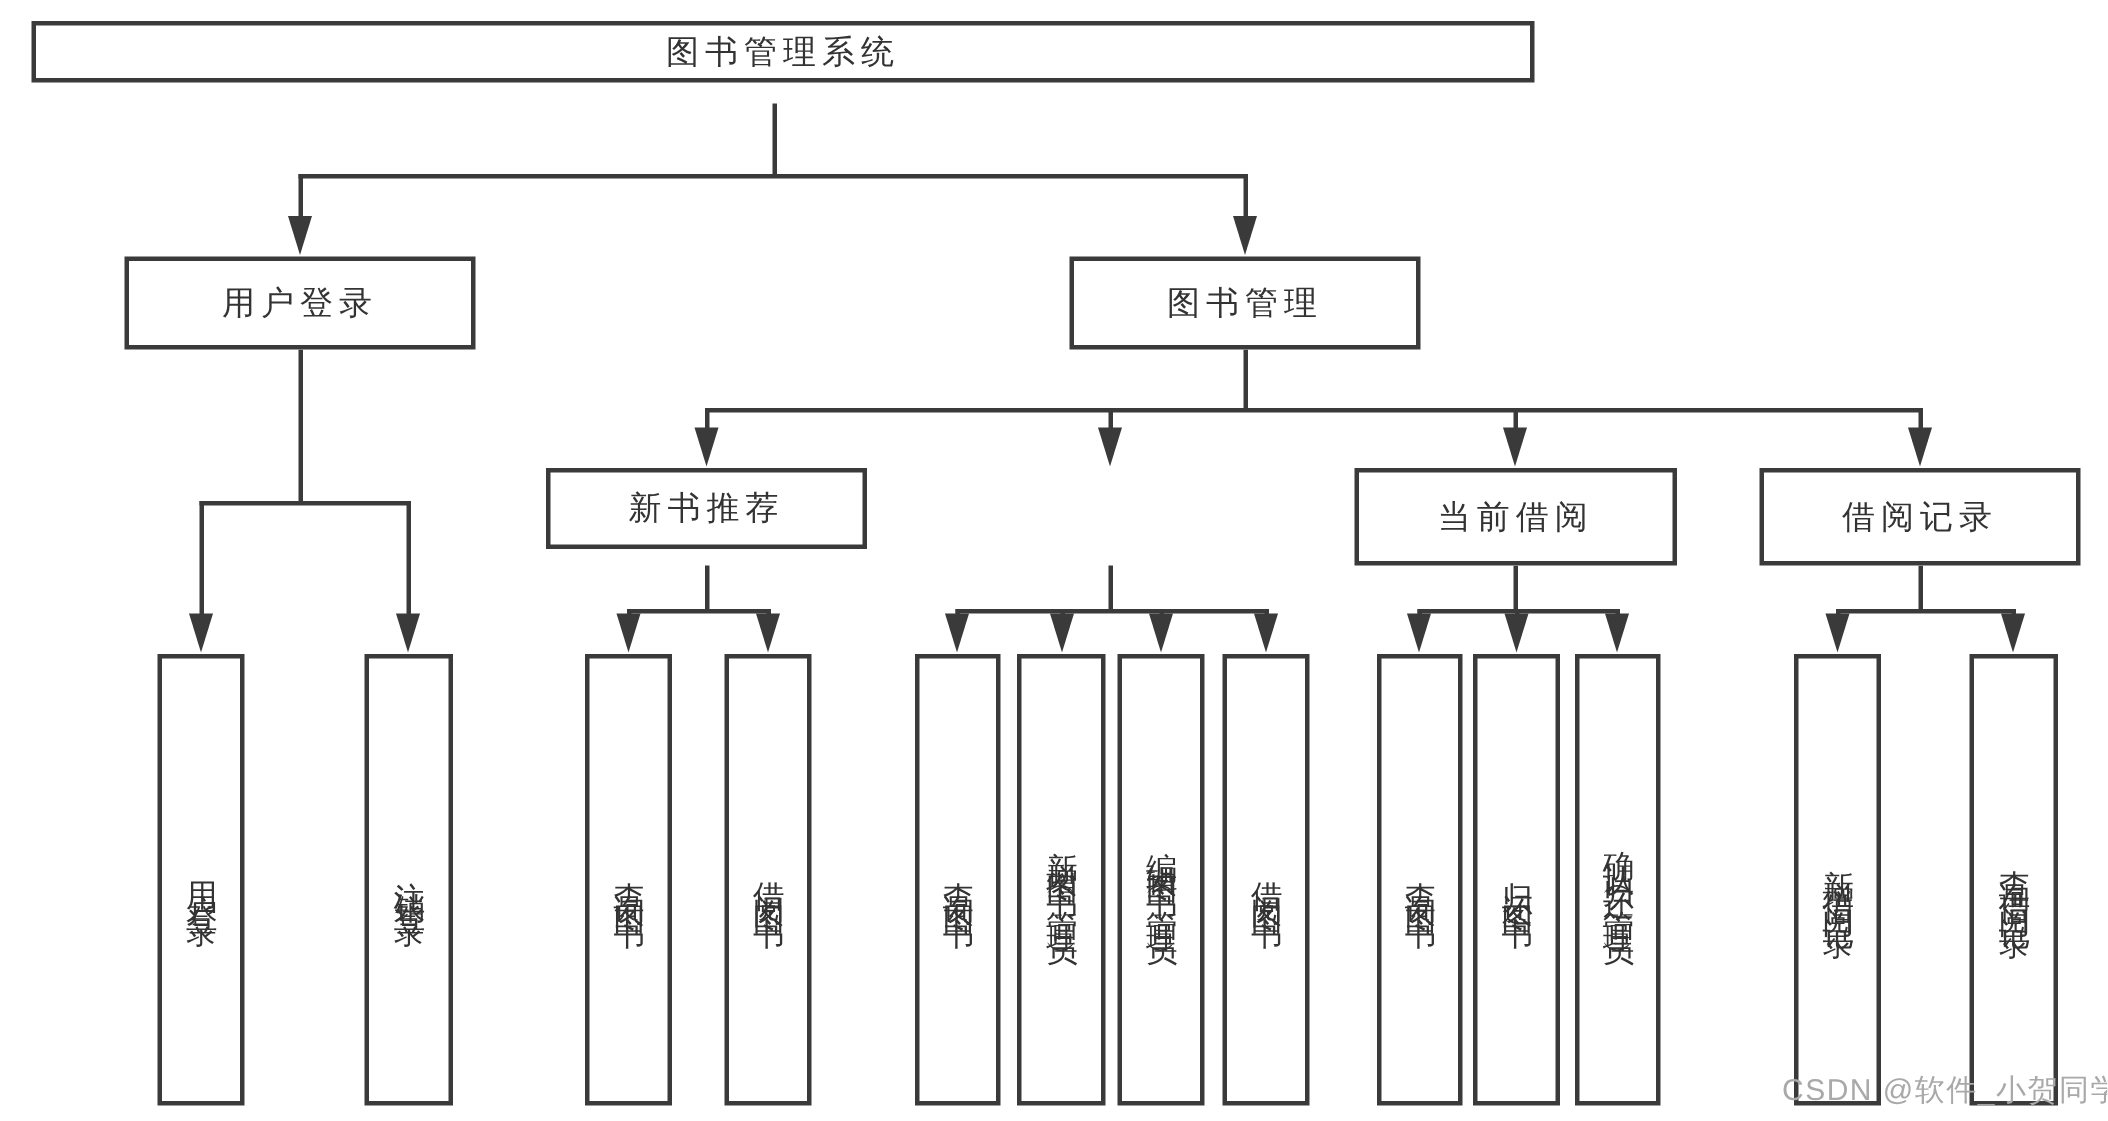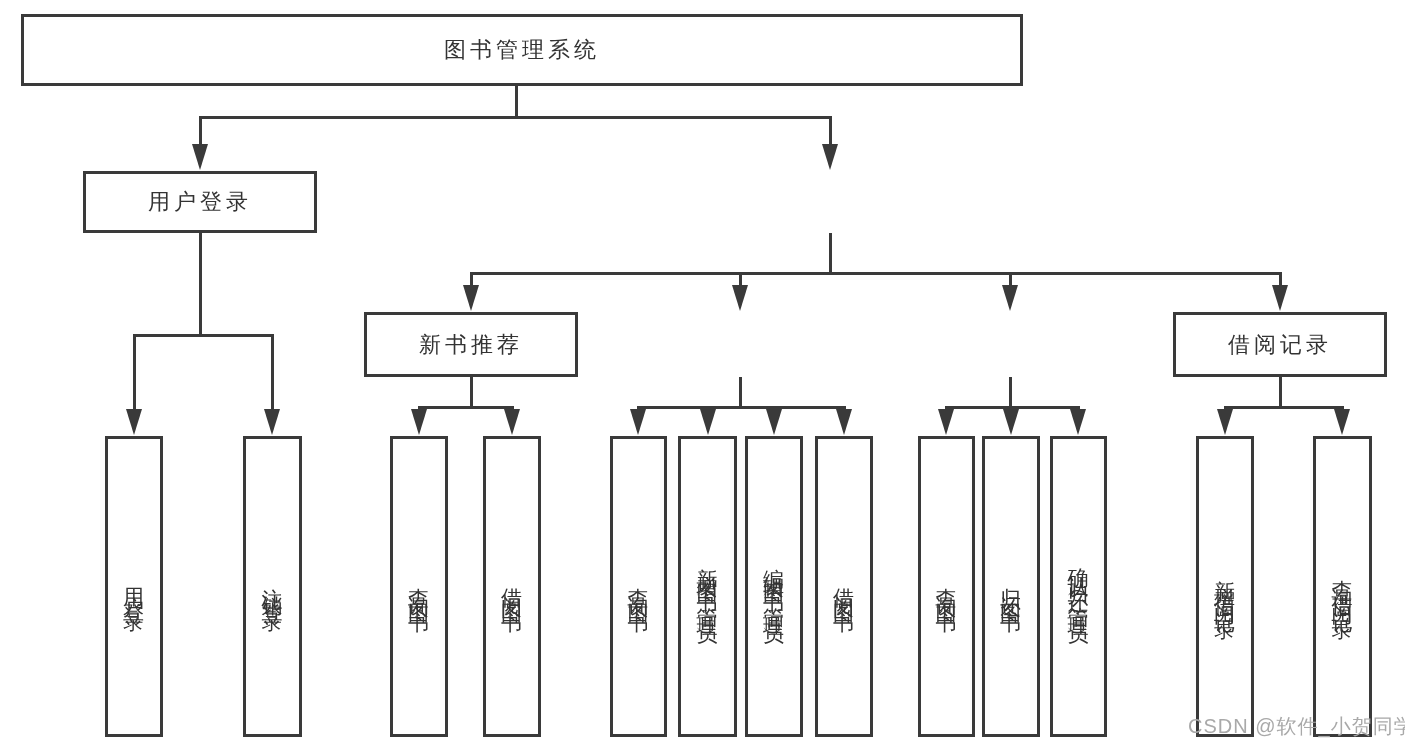--- a/index.html
+++ b/index.html
@@ -110,28 +110,34 @@
     <div class="arrow-tail" style="left: 945px; top: 406px; width: 3px; height: 7px;"></div>
     <div class="arrow-head" style="left: 938px; top: 409px;"></div>
     <div class="arrow-tail" style="left: 1010px; top: 406px; width: 3px; height: 7px;"></div>
     <div class="arrow-head" style="left: 1003px; top: 409px;"></div>
     <div class="arrow-tail" style="left: 1077px; top: 406px; width: 3px; height: 7px;"></div>
     <div class="arrow-head" style="left: 1070px; top: 409px;"></div>
     <div class="arrow-tail" style="left: 1224px; top: 406px; width: 3px; height: 7px;"></div>
     <div class="arrow-head" style="left: 1217px; top: 409px;"></div>
     <div class="arrow-tail" style="left: 1341px; top: 406px; width: 3px; height: 7px;"></div>
     <div class="arrow-head" style="left: 1334px; top: 409px;"></div>
-    <div class="node h" style="left: 21px; top: 14px; width: 1002px; height: 72px; text-align: right;">
+    <div class="node h" style="left: 21px; top: 14px; width: 1002px; height: 41px; text-align: right;">
       <span>图书管理系统</span>
     </div>
     <div class="node h" style="left: 83px; top: 171px; width: 234px; height: 62px;">
       <span>用户登录</span>
     </div>
-    <div class="node h" style="left: 364px; top: 312px; width: 214px; height: 65px;">
+    <div class="node h" style="left: 713px; top: 171px; width: 234px; height: 62px;">
+      <span>图书管理</span>
+    </div>
+    <div class="node h" style="left: 364px; top: 312px; width: 214px; height: 54px;">
       <span>新书推荐</span>
+    </div>
+    <div class="node h" style="left: 903px; top: 312px; width: 215px; height: 65px;">
+      <span>当前借阅</span>
     </div>
     <div class="node h" style="left: 1173px; top: 312px; width: 214px; height: 65px;">
       <span>借阅记录</span>
     </div>
     <div class="node v" style="left: 105px; top: 436px; width: 58px; height: 301px;">
       <span>用户登录</span>
     </div>
     <div class="node v" style="left: 243px; top: 436px; width: 59px; height: 301px;">
       <span>注销登录</span>
     </div>

